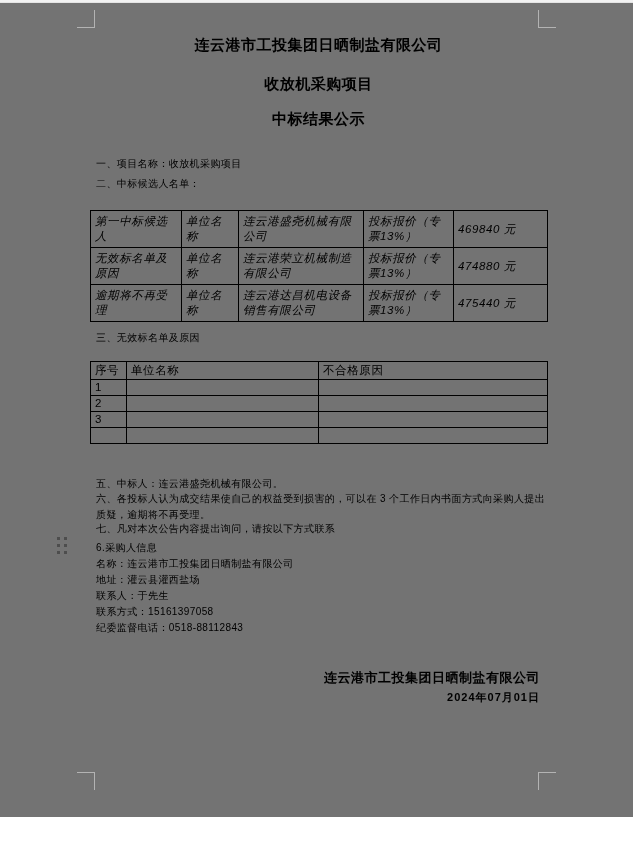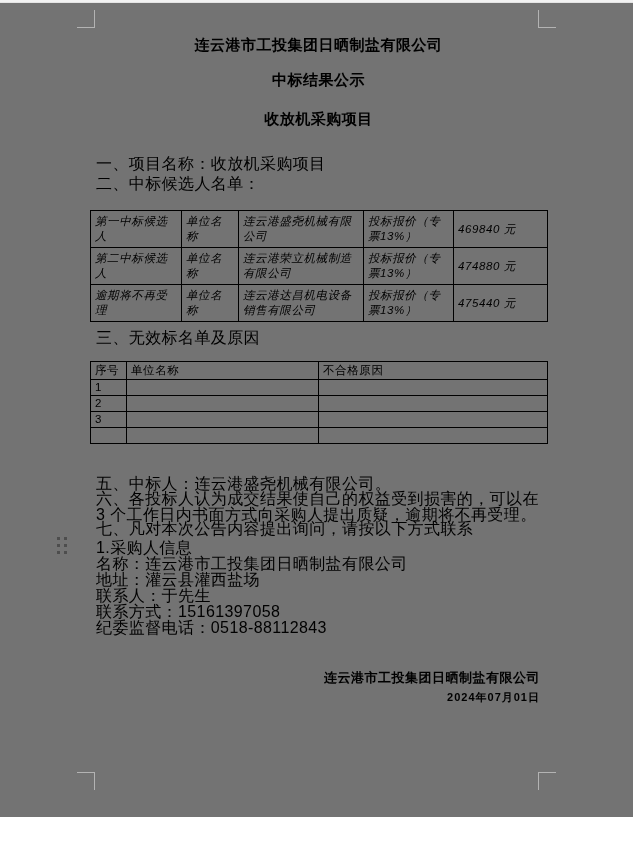--- a/index.html
+++ b/index.html
@@ -22,21 +22,21 @@
   .crop.bl { left:77px;  top:772px; border-right:1px solid #b3b3b3; border-top:1px solid #b3b3b3; }
   .crop.br { left:538px; top:772px; border-left:1px solid #b3b3b3;  border-top:1px solid #b3b3b3; }
 
   .content { position:absolute; left:90px; top:0; width:457px; }
 
   .title { text-align:center; font-weight:bold; font-size:15px; line-height:17px; letter-spacing:0.5px; }
   .title.t1 { margin-top:36px; }
   .title.t2 { margin-top:22px; }
   .title.t3 { margin-top:18px; }
 
-  .para { font-size:16px; line-height:14px; letter-spacing:0.4px; padding-left:6px; }
+  .para { font-size:10px; line-height:14px; letter-spacing:0.4px; padding-left:6px; }
   .s1 { margin-top:30px; }
   .s2 { margin-top:6px; }
   .s3 { margin-top:9px; }
   .s5 { margin-top:33px; }
   .s6 { line-height:15.5px; }
   .s7 { margin-top:0px; }
   .p-heading { margin-top:5px; }
   .p-line { margin-top:2px; }
 
   table { border-collapse:collapse; table-layout:fixed; width:457px; }
@@ -81,22 +81,22 @@
       <i></i>
       <i></i>
       <i></i>
       <i></i>
       <i></i>
   </div>
 
   <div class="content">
 
     <div class="title t1">连云港市工投集团日晒制盐有限公司</div>
+    <div class="title t2">收放机采购项目</div>
     <div class="title t3">中标结果公示</div>
-    <div class="title t2">收放机采购项目</div>
 
     <div class="para s1">一、项目名称：收放机采购项目</div>
     <div class="para s2">二、中标候选人名单：</div>
 
     <table class="candidates">
       <colgroup>
           <col style="width:91px">
           <col style="width:57px">
           <col style="width:125px">
           <col style="width:90px">
@@ -104,21 +104,21 @@
         </colgroup>
       <tbody>
           <tr>
         <td>第一中标候选人</td>
         <td>单位名称</td>
         <td>连云港盛尧机械有限公司</td>
         <td>投标报价（专票13%）</td>
         <td>469840 元</td>
       </tr>
       <tr>
-        <td>第二中标候选人</td>
+        <td>无效标名单及原因</td>
         <td>单位名称</td>
         <td>连云港荣立机械制造有限公司</td>
         <td>投标报价（专票13%）</td>
         <td>474880 元</td>
       </tr>
       <tr>
         <td>逾期将不再受理</td>
         <td>单位名称</td>
         <td>连云港达昌机电设备销售有限公司</td>
         <td>投标报价（专票13%）</td>
@@ -161,21 +161,21 @@
         <td></td>
         <td></td>
       </tr>
     </tbody>
       </table>
 
     <div class="para s5">五、中标人：连云港盛尧机械有限公司。</div>
     <div class="para s6">六、各投标人认为成交结果使自己的权益受到损害的，可以在 3 个工作日内书面方式向采购人提出质疑，逾期将不再受理。</div>
     <div class="para s7">七、凡对本次公告内容提出询问，请按以下方式联系</div>
 
-    <div class="para p-heading">1.采购人信息</div>
+    <div class="para p-heading">6.采购人信息</div>
     <div class="para p-line">名称：连云港市工投集团日晒制盐有限公司</div>
     <div class="para p-line">地址：灌云县灌西盐场</div>
     <div class="para p-line">联系人：于先生</div>
     <div class="para p-line">联系方式：15161397058</div>
     <div class="para p-line">纪委监督电话：0518-88112843</div>
 
     <div class="footer">
       <div class="f1">连云港市工投集团日晒制盐有限公司</div>
       <div class="f2">2024年07月01日</div>
     </div>

